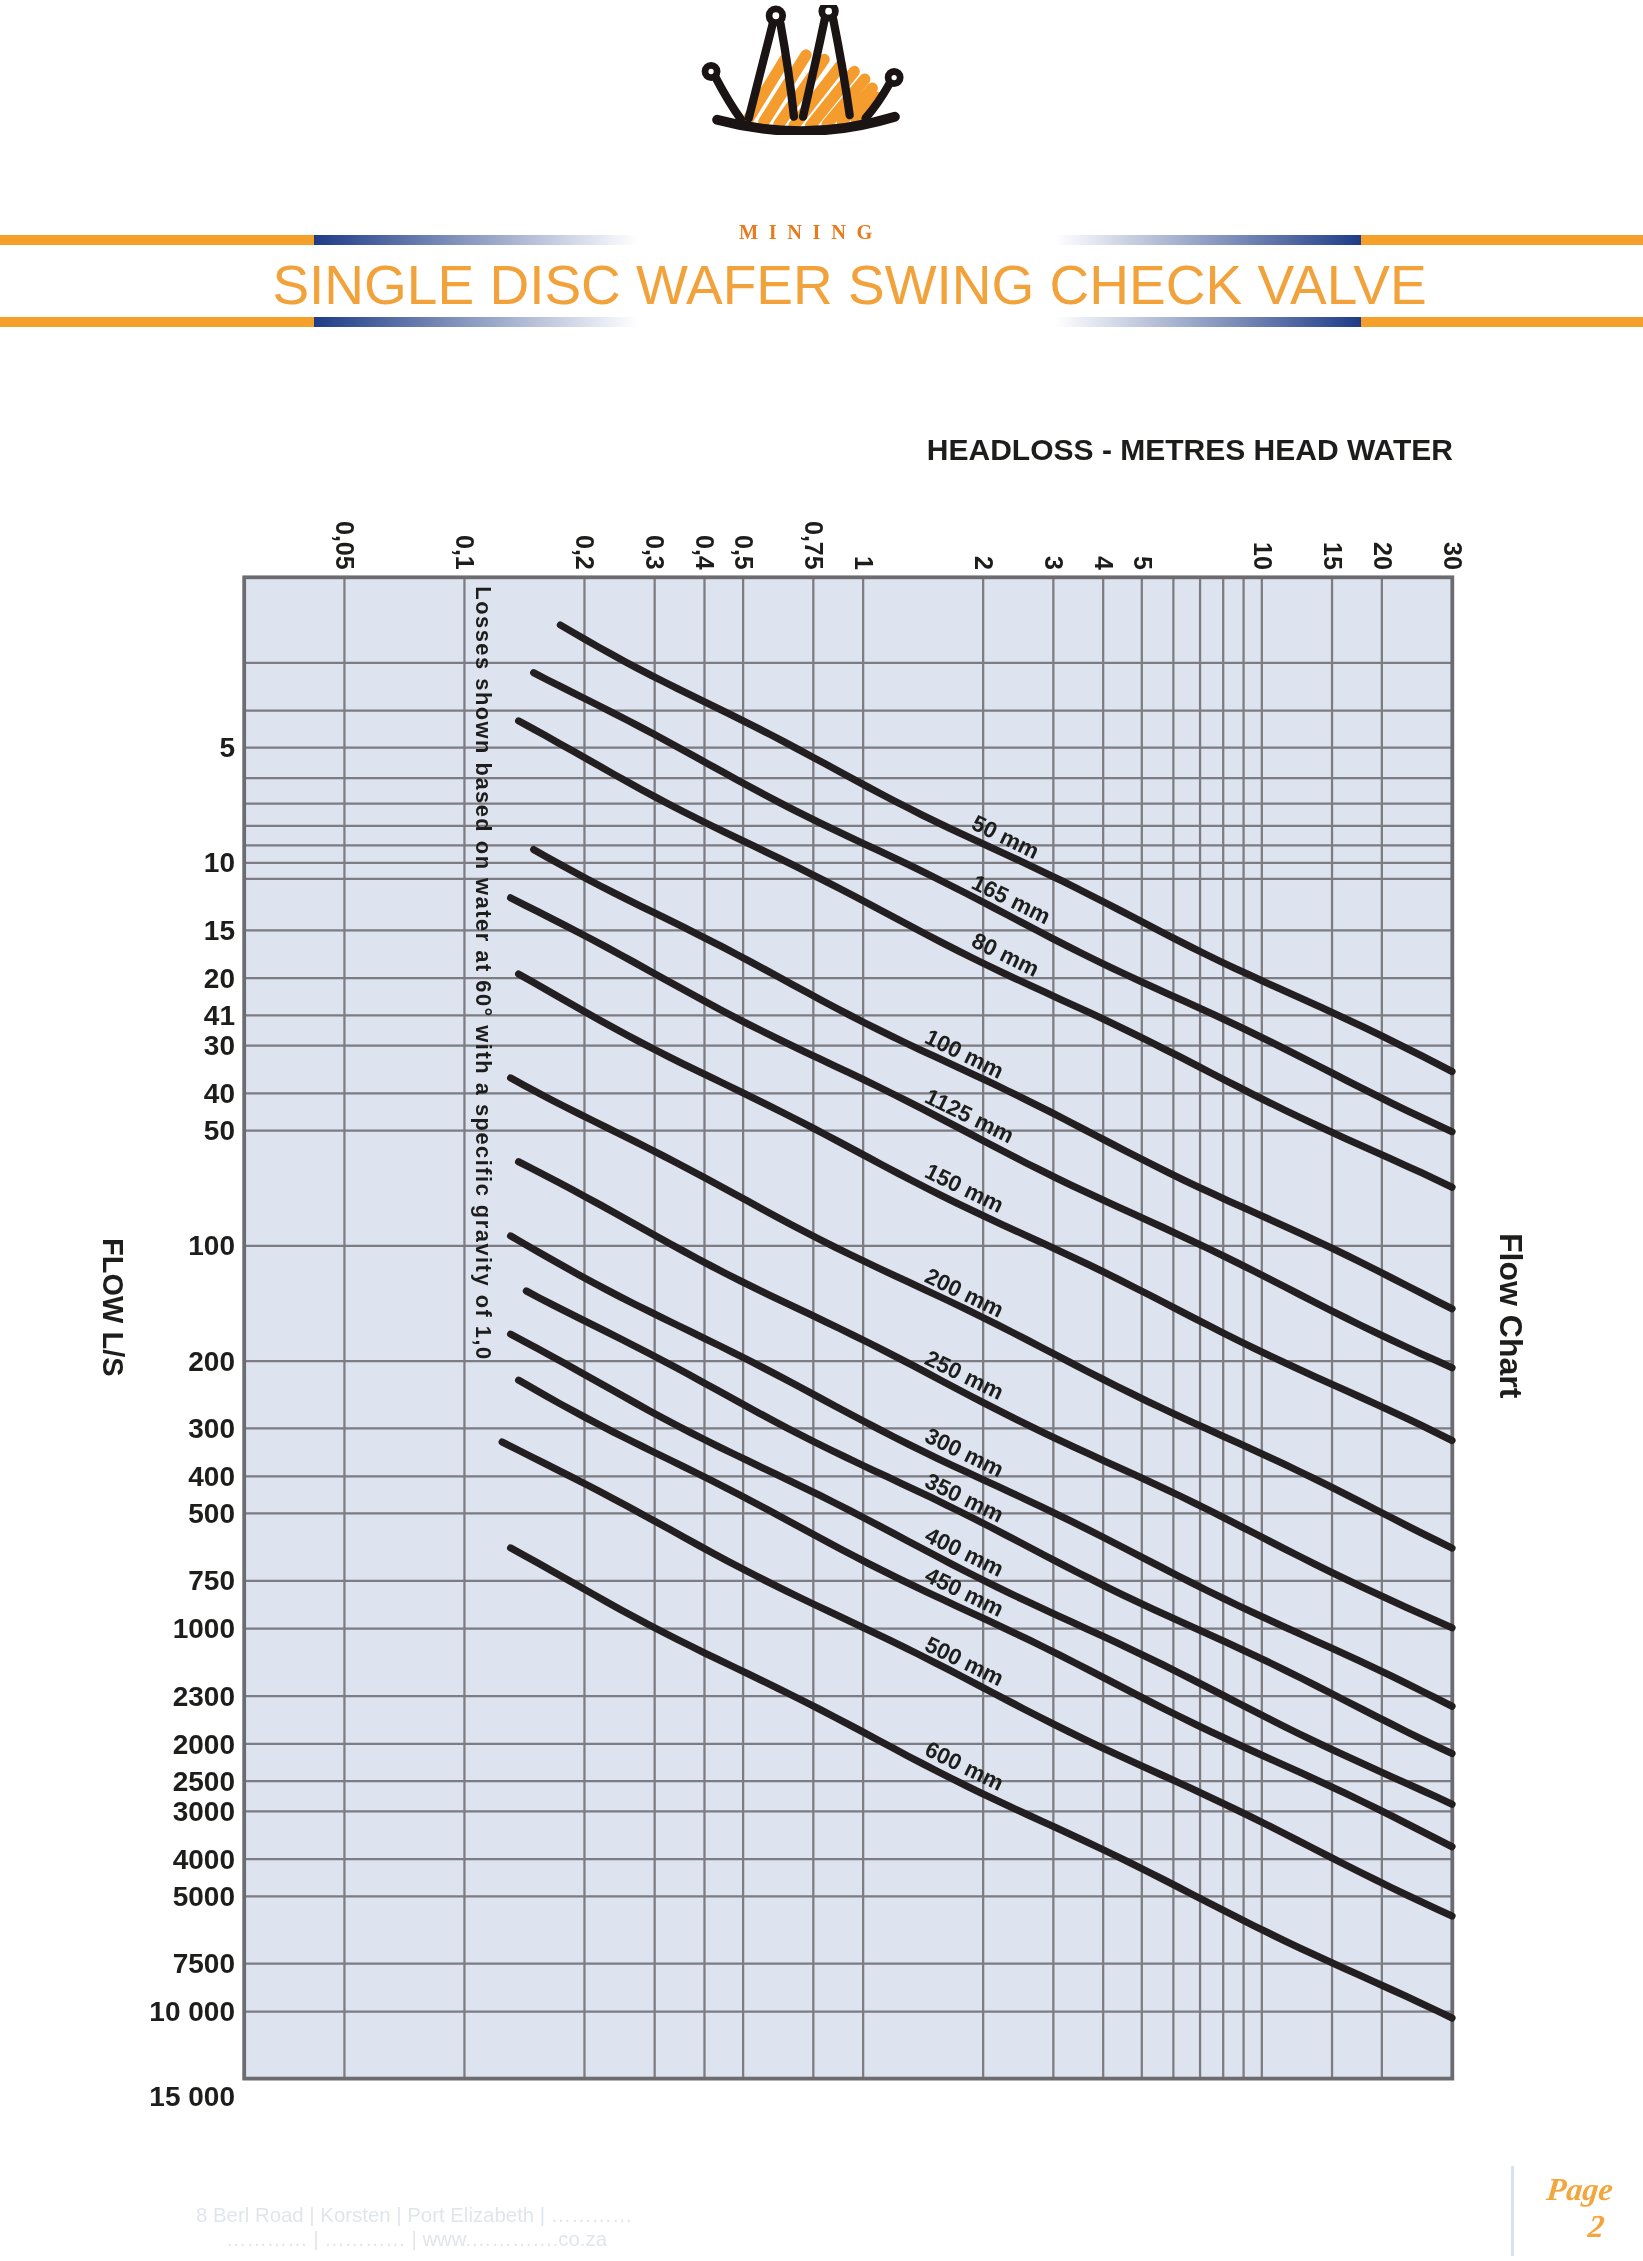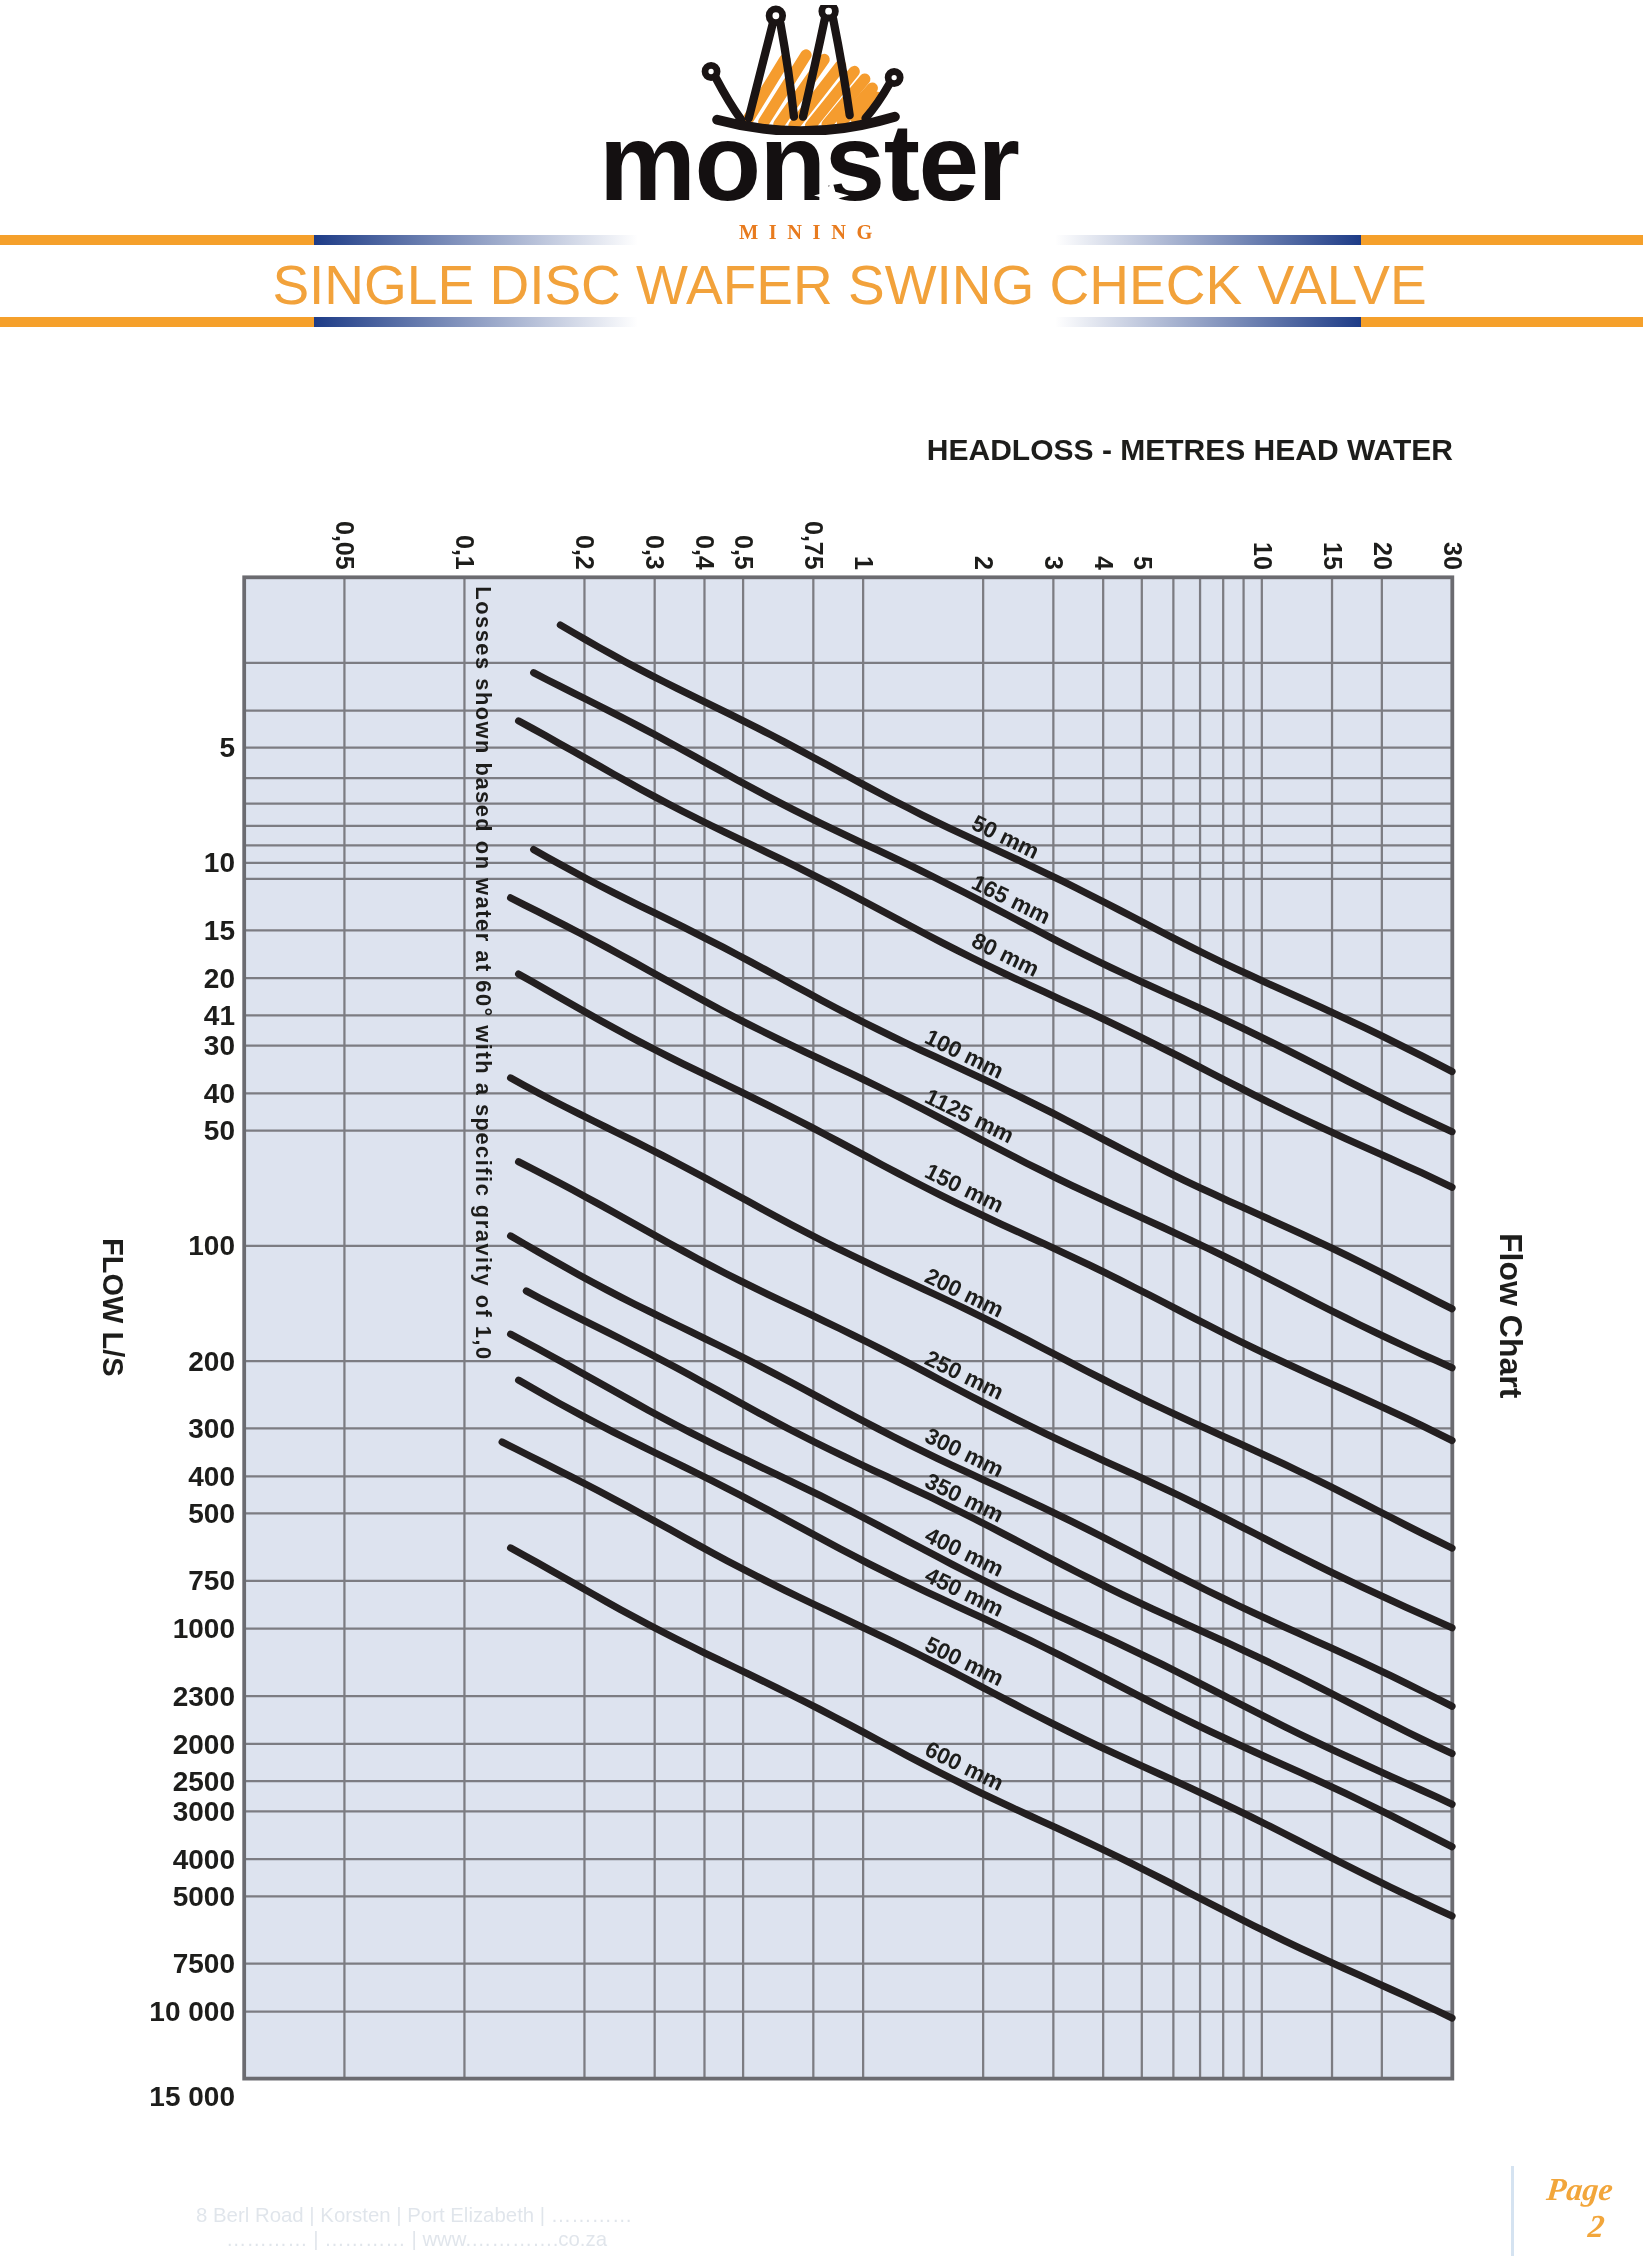--- a/index.html
+++ b/index.html
@@ -65,21 +65,20 @@
       <circle cx="106" cy="14" r="9" stroke-width="9"></circle>
       <path d="M112,24 Q124,90 130,148" stroke-width="11"></path>
       <path d="M142,148 Q158,80 171,18" stroke-width="11"></path>
       <circle cx="176" cy="8" r="9" stroke-width="9"></circle>
       <path d="M182,18 Q196,88 204,146" stroke-width="11"></path>
       <circle cx="263" cy="96" r="8" stroke-width="9"></circle>
       <path d="M257,104 Q241,132 225,150" stroke-width="11"></path>
       <path d="M28,152 Q146,184 264,148" stroke-width="13"></path>
     </g>
   </svg>
-  <div id="brand-word">monster</div>
   <div id="brand-star"></div>
   <div id="brand-sub">MINING</div>
 
   <div class="bar" style="left:0;top:235px;width:314px;background:#F5A02B;"></div>
   <div class="bar" style="left:314px;top:235px;width:324px;background:linear-gradient(to right,#1E3C87,rgba(30,60,135,0));"></div>
   <div class="bar" style="left:1055px;top:235px;width:306px;background:linear-gradient(to left,#1E3C87,rgba(30,60,135,0));"></div>
   <div class="bar" style="left:1361px;top:235px;width:282px;background:#F5A02B;"></div>
 
   <div id="banner-title">SINGLE DISC WAFER SWING CHECK VALVE</div>
 

